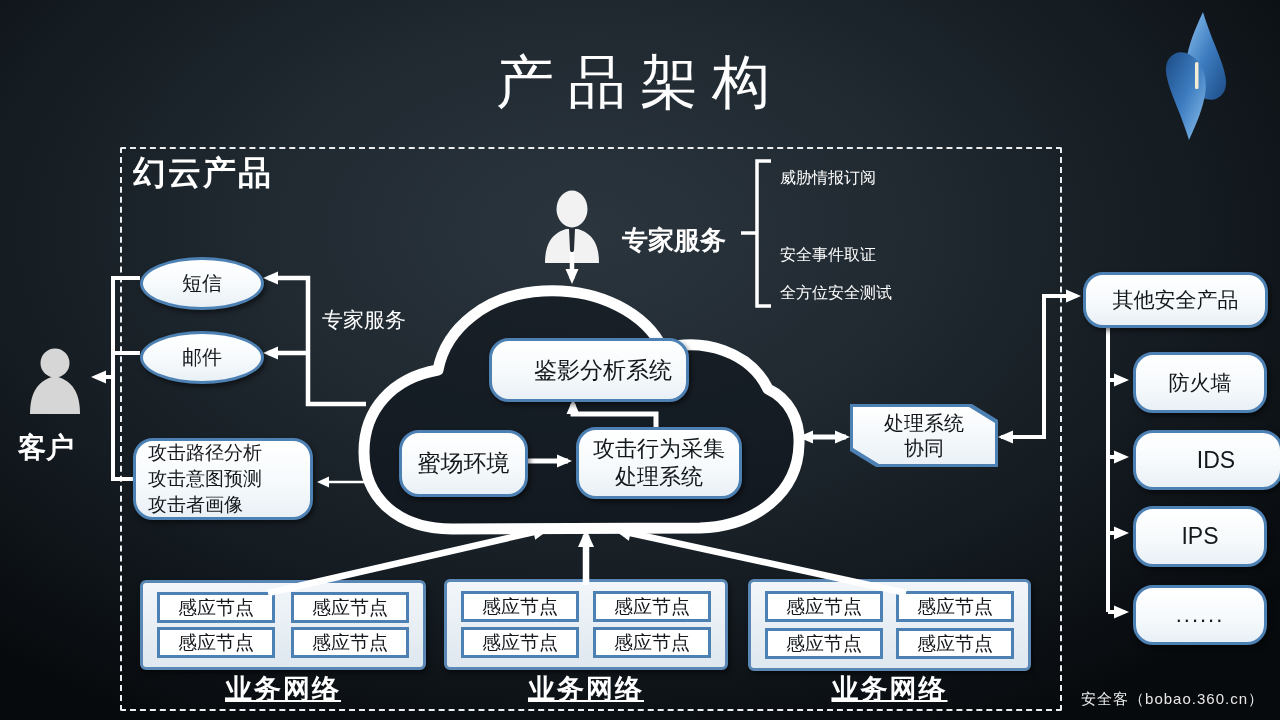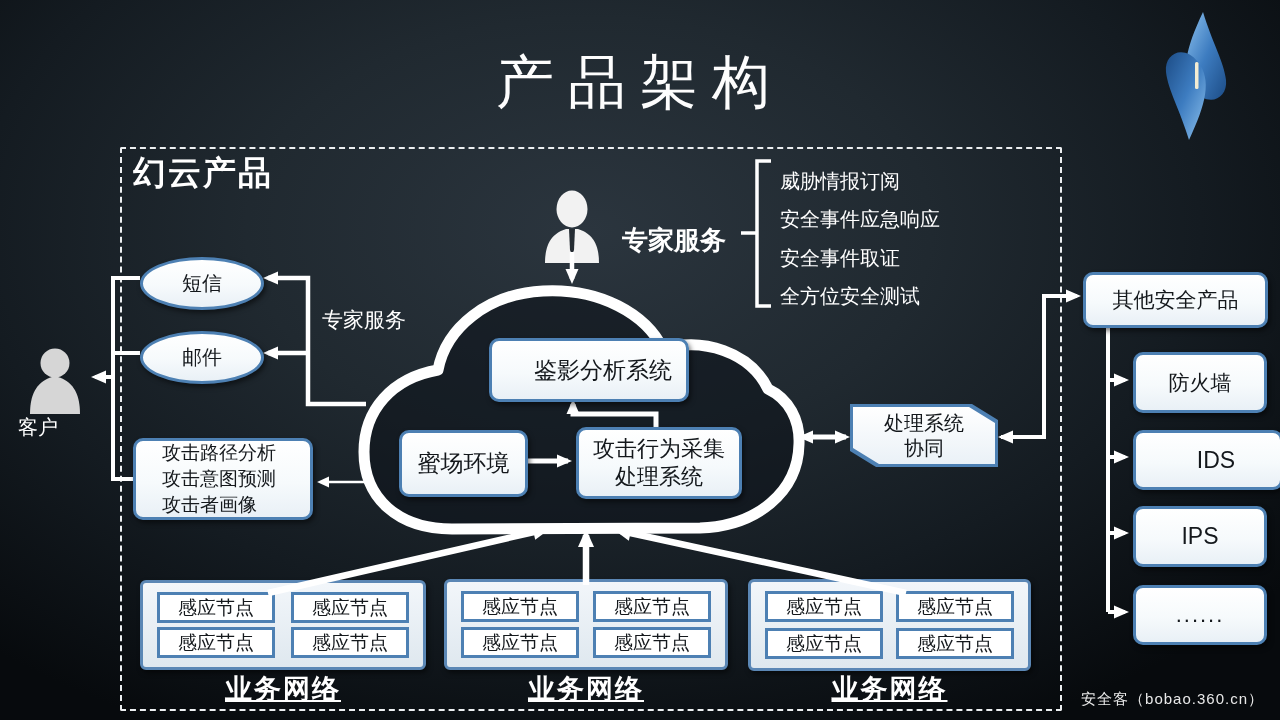--- a/index.html
+++ b/index.html
@@ -13,29 +13,29 @@
     left:0;right:0;top:44px;text-align:center;color:#fdfdfd;
     font-family:"DejaVu Serif",serif;font-size:58px;letter-spacing:14px;font-weight:400;
   }
   #boundary{
     left:120px;top:147px;width:938px;height:560px;
     border:2px dashed #eceff1;border-radius:2px;
   }
   #boundary-label{left:133px;top:151px;color:#fff;font-size:33px;font-weight:bold;letter-spacing:2px;}
   .wbox{
     background:linear-gradient(180deg,#ffffff 0%,#f6fafc 55%,#e9f0f6 100%);
-    border:3px solid #4d80b3;border-radius:10px;color:#14181c;
+    border:3px solid #4d80b3;border-radius:20px;color:#14181c;
     display:flex;flex-direction:column;align-items:center;justify-content:center;
     text-align:center;box-shadow:2px 3px 5px rgba(0,0,0,.5);
   }
   .ellipse{border-radius:50%;}
   .lbl{color:#fff;}
-  #attack-analysis-box{align-items:flex-start;padding-left:26px;box-sizing:border-box;}
+  #attack-analysis-box{align-items:flex-start;padding-left:12px;box-sizing:border-box;}
   #attack-analysis-box div{font-size:19px;line-height:26px;}
-  .svc{color:#fff;font-size:20px;white-space:nowrap;}
+  .svc{color:#fff;font-size:16px;white-space:nowrap;}
   
   .clipshape{clip-path:polygon(0 0,calc(100% - 26px) 0,100% 16px,100% 100%,26px 100%,0 calc(100% - 16px));}
   #threat-outer{background:#4d80b3;box-shadow:2px 3px 5px rgba(0,0,0,.5);}
   #threat-inner{position:absolute;inset:3px;background:linear-gradient(180deg,#fff, #eaf1f7);
     display:flex;flex-direction:column;align-items:center;justify-content:center;color:#14181c;}
   #threat-inner div{font-size:20px;line-height:25px;}
   .netgroup{
     background:linear-gradient(180deg,#f2f6fa,#dfe8ef);
     border:3px solid #5b87b5;border-radius:6px;box-sizing:border-box;
     display:flex;flex-wrap:wrap;justify-content:space-between;align-content:space-between;
@@ -137,42 +137,41 @@
           <stop offset="1" stop-color="#1c4c86"></stop>
       </linearGradient>
     </defs>
     <path d="M1203 12 C1186 48 1180 72 1194 90 C1208 108 1228 99 1226 80 C1224 62 1212 42 1203 12 Z" fill="url(#lg1)"></path>
     <path d="M1189 140 C1206 104 1212 80 1198 62 C1184 44 1164 53 1166 72 C1168 90 1180 110 1189 140 Z" fill="url(#lg2)"></path>
     <rect x="1195" y="62" width="3.5" height="27" rx="1.5" fill="#f3ecd2"></rect>
   </svg>
 
   <div class="abs cn" id="boundary-label">幻云产品</div>
 
-  <div class="abs cn lbl" style="left:18px;top:414px;font-size:20px;font-weight:normal;">客户</div>
+  <div class="abs cn lbl" style="left:18px;top:429px;font-size:28px;font-weight:bold;">客户</div>
 
   <div class="abs wbox ellipse cn" style="left:140px;top:331px;width:118px;height:47px;font-size:20px;">邮件</div>
   <div class="abs wbox ellipse cn" style="left:140px;top:257px;width:118px;height:47px;font-size:20px;">短信</div>
   <div class="abs cn lbl" style="left:322px;top:306px;font-size:21px;">专家服务</div>
 
   <div class="abs wbox" id="attack-analysis-box" style="left:133px;top:438px;width:180px;height:82px;">
     <div class="cn">攻击路径分析</div>
     <div class="cn">攻击意图预测</div>
     <div class="cn">攻击者画像</div>
   </div>
 
   <div class="abs wbox cn" style="left:489px;top:338px;width:166px;height:58px;font-size:23px;padding-left:28px;">鉴影分析系统</div>
   <div class="abs wbox cn" style="left:399px;top:430px;width:123px;height:61px;font-size:23px;">蜜场环境</div>
   <div class="abs wbox" style="left:576px;top:427px;width:160px;height:66px;">
     <div class="cn" style="font-size:22px;line-height:28px;">攻击行为采集</div>
     <div class="cn" style="font-size:22px;line-height:28px;">处理系统</div>
   </div>
 
   <div class="abs cn lbl" style="left:622px;top:223px;font-size:26px;font-weight:bold;">专家服务</div>
   <div class="abs svc" style="left:780px;top:168px;">威胁情报订阅</div>
-  <div class="abs svc" style="left:780px;top:206px;">安全事件应急响应</div>
   <div class="abs svc" style="left:780px;top:245px;">安全事件取证</div>
   <div class="abs svc" style="left:780px;top:283px;">全方位安全测试</div>
 
   <div class="abs clipshape" id="threat-outer" style="left:850px;top:404px;width:148px;height:63px;">
     <div class="clipshape" id="threat-inner">
       <div class="cn">处理系统</div>
       <div class="cn">协同</div>
     </div>
   </div>
 

